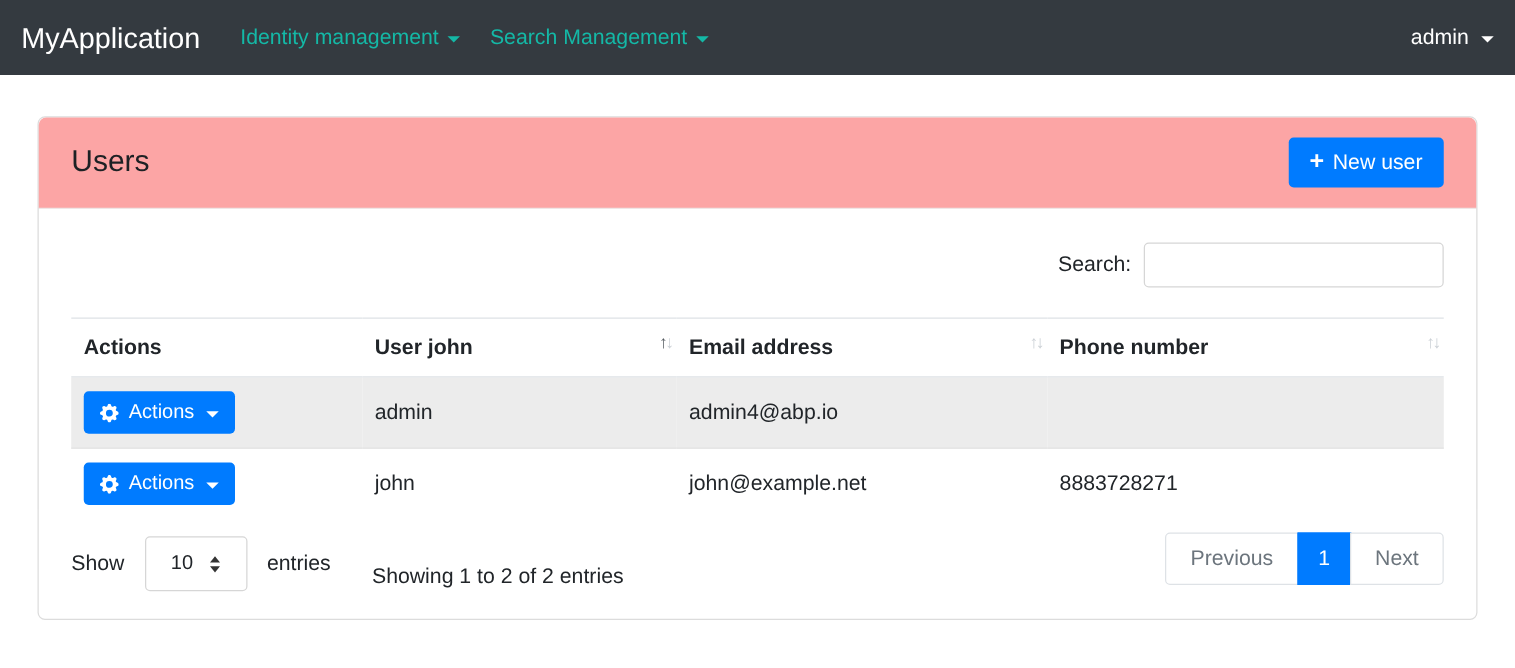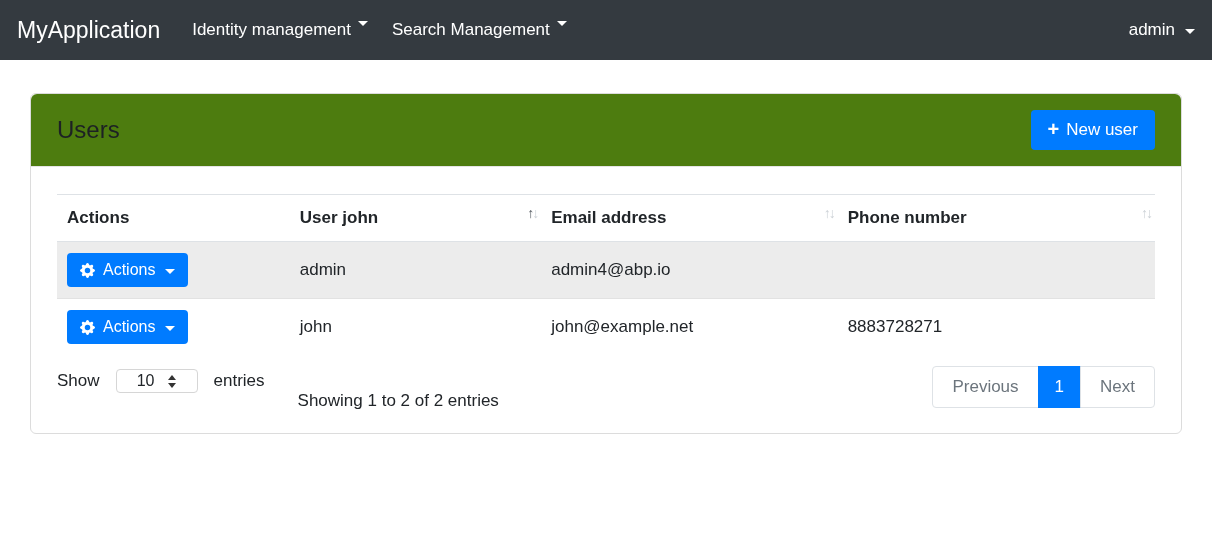--- a/index.html
+++ b/index.html
@@ -15,24 +15,25 @@
   .navbar {
     height: 60px;
     background: #343a40;
     display: flex;
     align-items: center;
     padding: 0 17px;
   }
   .brand { color: #ffffff; font-size: 23px; cursor: pointer; white-space: nowrap; }
   .nav-links { display: flex; margin-left: 20px; }
   .nav-link {
-    color: #ffffff;
+    color: #14b8a6;
     font-size: 17px;
     padding: 8px 12px;
     display: inline-flex;
+    align-items: center;
     cursor: pointer;
     white-space: nowrap;
   }
   .caret {
     display: inline-block;
     width: 0; height: 0;
     border-left: 5px solid transparent;
     border-right: 5px solid transparent;
     border-top: 5px solid currentColor;
     margin-left: 7px;
@@ -52,21 +53,21 @@
   .card {
     margin: 33px 30px 0;
     border: 1px solid #dcdcdc;
     border-radius: 6px;
     background: #fff;
   }
   .card-header {
     display: flex;
     justify-content: space-between;
     align-items: center;
-    background: #4d7c0f;
+    background: #fca5a5;
     padding: 16px 26px;
     border-bottom: 1px solid #e5e5e5;
     border-radius: 6px 6px 0 0;
   }
   .card-title { font-size: 24px; color: #1d2124; font-weight: 400; }
 
   .btn-primary {
     background: #007bff;
     color: #fff;
     border: none;
@@ -144,21 +145,21 @@
     gap: 8px;
   }
   .btn-actions .caret { margin-left: 2px; }
   .gear-svg { display: inline-block; width: 15px; height: 15px; fill: #fff; }
 
   
   .table-footer { display: flex; align-items: flex-start; margin-top: 10px; }
   .length-group { display: inline-flex; align-items: center; gap: 16px; font-size: 17px; margin-top: 4px; }
   .length-select {
     width: 82px;
-    height: 24px;
+    height: 44px;
     border: 1px solid #d6d6d6;
     border-radius: 4px;
     display: inline-flex;
     align-items: center;
     justify-content: center;
     gap: 14px;
     font-size: 16px;
     color: #212529;
     cursor: pointer;
     background: #fff;
@@ -225,20 +226,24 @@
   <div class="card-header">
     <h2 class="card-title">Users</h2>
     <button class="btn-primary btn-new">
       <span class="plus-glyph">+</span>
       <span>New user</span>
     </button>
   </div>
 
   <div class="card-body">
 
+    <div class="search-row">
+      <label class="search-label">Search:</label>
+      <input class="search-input" type="text" value="" style="">
+    </div>
 
     <table>
       <colgroup>
         <col style="width:21.2%">
         <col style="width:22.9%">
         <col style="width:27.0%">
         <col style="width:28.9%">
       </colgroup>
       <thead>
         <tr>

